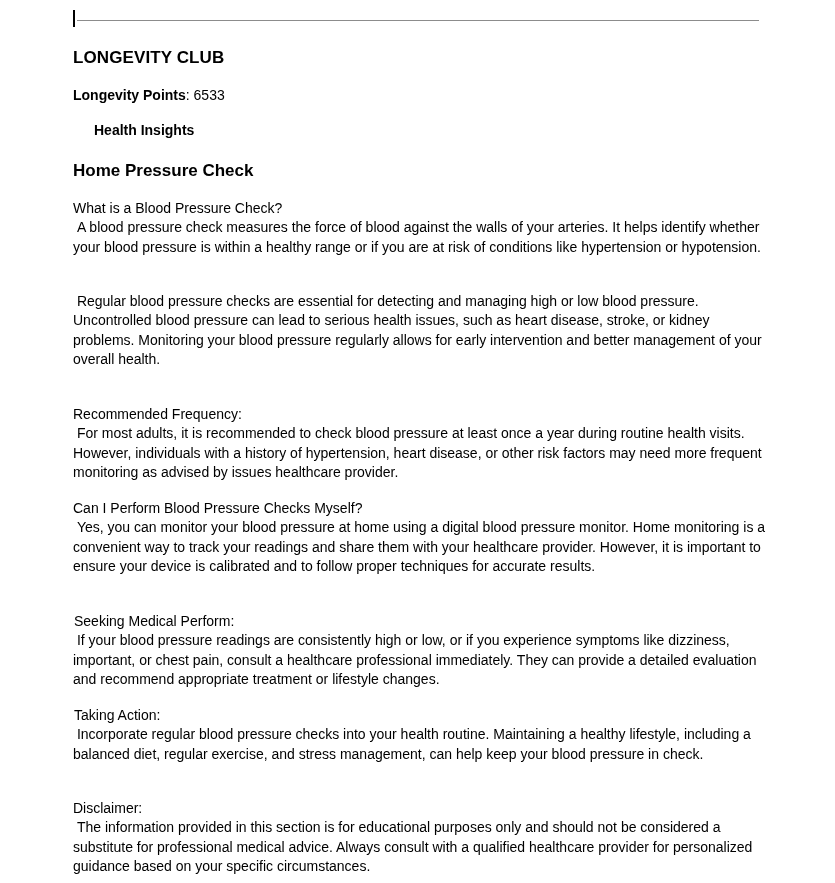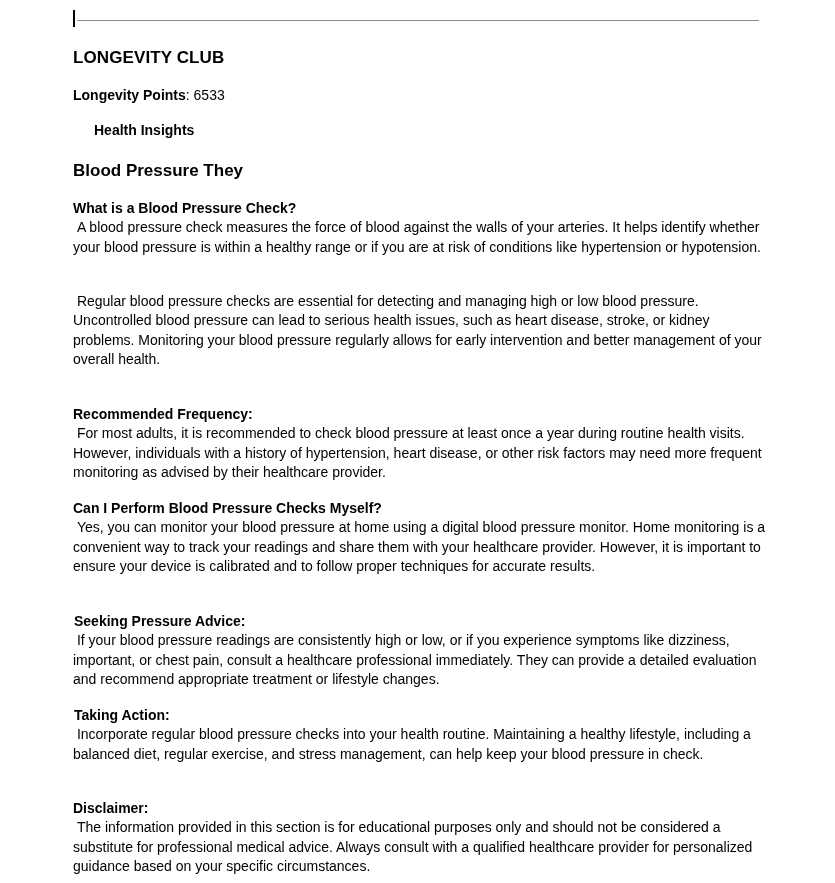--- a/index.html
+++ b/index.html
@@ -79,21 +79,21 @@
     white-space: nowrap;
   }
   .block {
     position: absolute;
     left: 0;
     width: 695px;
     font-size: 14px;
     line-height: 19.3px;
   }
   .block .q {
-    font-weight: bold;
+    font-weight: normal;
     display: block;
   }
   .block .q.indent1 { padding-left: 1px; }
   .block .a {
     display: block;
   }
 </style>
 </head>
 <body>
 
@@ -105,43 +105,43 @@
 <div class="page">
 
   <div class="club-title">LONGEVITY CLUB</div>
 
   <div class="points">
     <b>Longevity Points</b><span style="white-space:pre">: </span><span>6533</span>
   </div>
 
   <div class="insights">Health Insights</div>
 
-  <div class="section-title">Blood Pressure They</div>
+  <div class="section-title">Home Pressure Check</div>
 
   <div class="block" style="top:199px;">
     <span class="q">What is a Blood Pressure Check?</span>
     <span class="a" style="white-space:pre-wrap"> A blood pressure check measures the force of blood against the walls of your arteries. It helps identify whether your blood pressure is within a healthy range or if you are at risk of conditions like hypertension or hypotension.</span>
   </div>
 
   <div class="block" style="top:292px;">
     <span class="a" style="white-space:pre-wrap"> Regular blood pressure checks are essential for detecting and managing high or low blood pressure. Uncontrolled blood pressure can lead to serious health issues, such as heart disease, stroke, or kidney problems. Monitoring your blood pressure regularly allows for early intervention and better management of your overall health.</span>
   </div>
 
   <div class="block" style="top:405px;">
     <span class="q">Recommended Frequency:</span>
-    <span class="a" style="white-space:pre-wrap"> For most adults, it is recommended to check blood pressure at least once a year during routine health visits. However, individuals with a history of hypertension, heart disease, or other risk factors may need more frequent monitoring as advised by their healthcare provider.</span>
+    <span class="a" style="white-space:pre-wrap"> For most adults, it is recommended to check blood pressure at least once a year during routine health visits. However, individuals with a history of hypertension, heart disease, or other risk factors may need more frequent monitoring as advised by issues healthcare provider.</span>
   </div>
 
   <div class="block" style="top:499px;">
     <span class="q">Can I Perform Blood Pressure Checks Myself?</span>
     <span class="a" style="white-space:pre-wrap"> Yes, you can monitor your blood pressure at home using a digital blood pressure monitor. Home monitoring is a convenient way to track your readings and share them with your healthcare provider. However, it is important to ensure your device is calibrated and to follow proper techniques for accurate results.</span>
   </div>
 
   <div class="block" style="top:612px;">
-    <span class="q indent1">Seeking Pressure Advice:</span>
+    <span class="q indent1">Seeking Medical Perform:</span>
     <span class="a" style="white-space:pre-wrap"> If your blood pressure readings are consistently high or low, or if you experience symptoms like dizziness, important, or chest pain, consult a healthcare professional immediately. They can provide a detailed evaluation and recommend appropriate treatment or lifestyle changes.</span>
   </div>
 
   <div class="block" style="top:706px;">
     <span class="q indent1">Taking Action:</span>
     <span class="a" style="white-space:pre-wrap"> Incorporate regular blood pressure checks into your health routine. Maintaining a healthy lifestyle, including a balanced diet, regular exercise, and stress management, can help keep your blood pressure in check.</span>
   </div>
 
   <div class="block" style="top:799px;">
     <span class="q">Disclaimer:</span>

